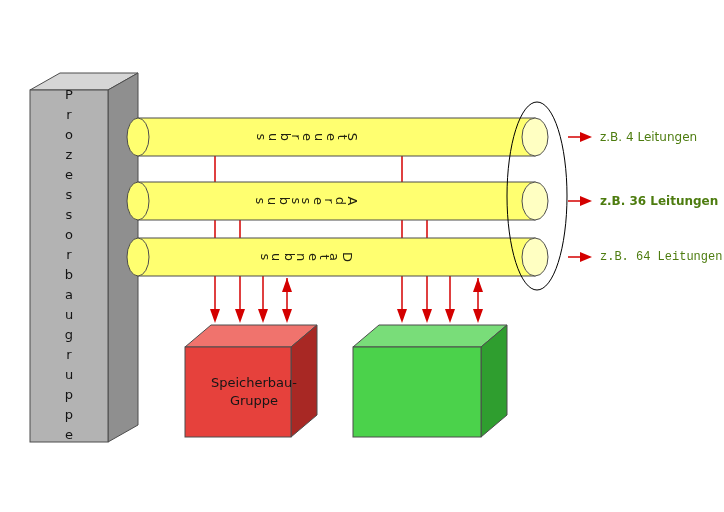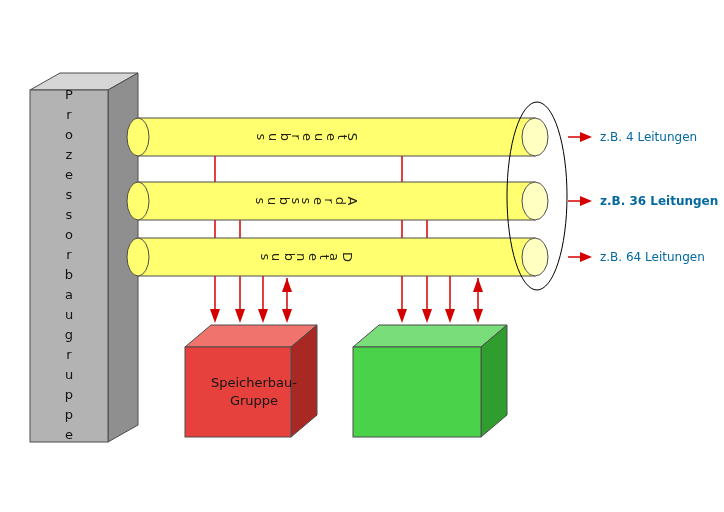--- a/index.html
+++ b/index.html
@@ -13,24 +13,24 @@
       font-size:13px; letter-spacing:5px; color:#141414; }
 
   .bus-label { position:absolute; left:235px; width:140px; height:20px;
       display:flex; flex-direction:row-reverse; justify-content:center; gap:4px;
       font-size:13px; color:#232310; }
   .bus-label span { display:inline-block; transform:rotate(90deg); }
   .bus-label-1 { top:127px; }
   .bus-label-2 { top:191px; }
   .bus-label-3 { top:247px; }
 
-  .annotation { position:absolute; left:600px; font-size:12px; color:#0369a1; white-space:nowrap; }
+  .annotation { position:absolute; left:600px; font-size:12px; color:#4d7c0f; white-space:nowrap; }
   .annotation-1 { top:130px; }
   .annotation-2 { top:194px;font-weight:bold; }
-  .annotation-3 { top:250px; }
+  .annotation-3 { top:250px;font-family:Liberation Mono, monospace; }
 
   .module-label { position:absolute; display:flex; flex-direction:column; align-items:center;
       justify-content:center; text-align:center; font-size:13px; color:#161616; line-height:1.35;padding-left:32px; }
   .module-label.memory { left:185px; top:347px; width:106px; height:90px; }
   .module-label.io     { left:353px; top:347px; width:128px; height:90px; }
 </style>
 </head>
 <body>
 
 <div class="canvas">

